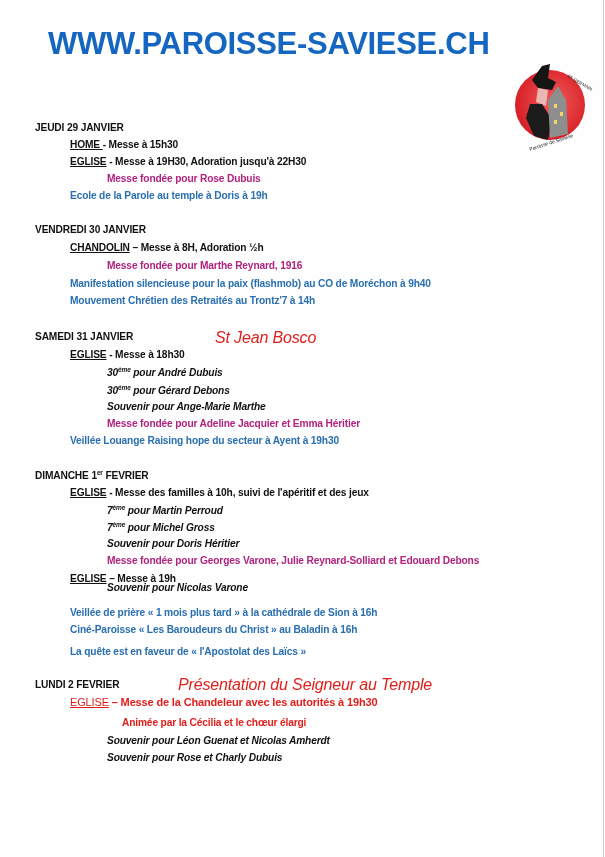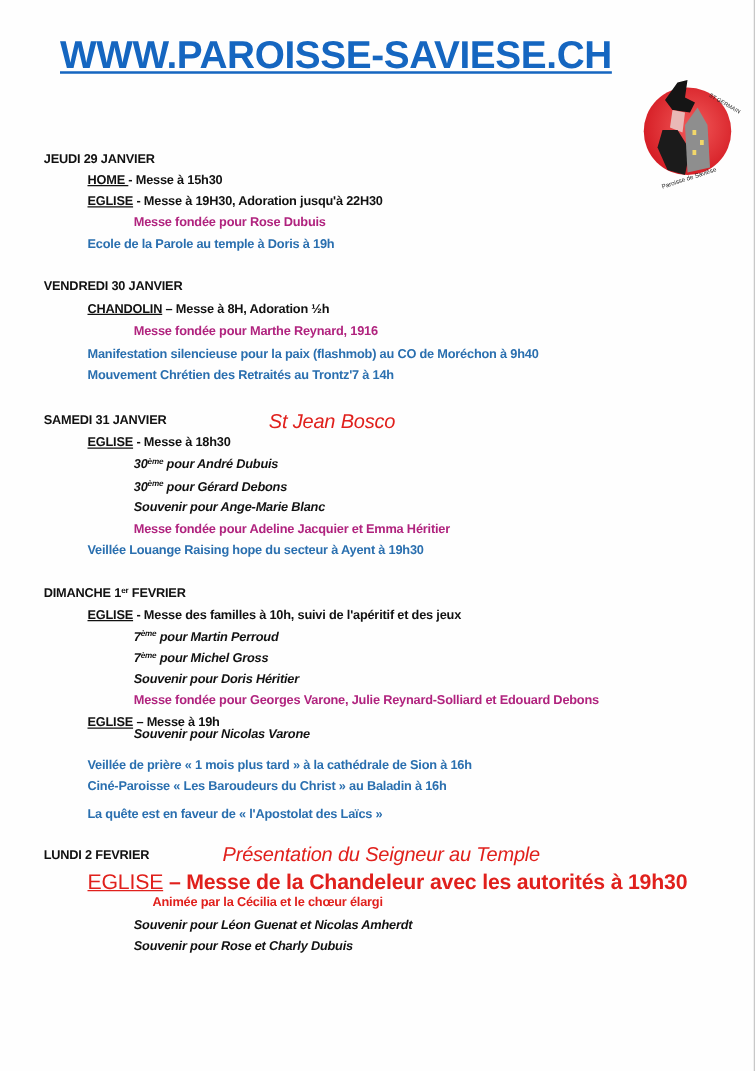--- a/index.html
+++ b/index.html
@@ -4,38 +4,38 @@
 <style>
   html, body { margin: 0; padding: 0; }
   body {
     width: 605px; height: 857px; background: #fefefe; position: relative; overflow: hidden;
     font-family: "Liberation Sans", "DejaVu Sans", sans-serif;
   }
   .edge { position: absolute; right: 1px; top: 0; width: 1px; height: 857px; background: #c8c8c8; }
   .site-title {
     position: absolute; left: 48px; top: 26px;
     font-family: "Liberation Sans", sans-serif; font-weight: bold; font-size: 31px;
-    color: #1566c0; text-decoration: underline; text-decoration-thickness: 2px; text-underline-offset: 3px;
+    color: #1566c0; text-decoration-thickness: 2px; text-underline-offset: 3px;
     letter-spacing: -0.3px; white-space: nowrap;
   }
   .logo { position: absolute; left: 512px; top: 60px; width: 90px; height: 95px; }
   .line {
     position: absolute; white-space: nowrap; font-weight: bold; font-size: 10.2px;
     font-family: "Liberation Sans", sans-serif; letter-spacing: -0.15px;
   }
   .day { color: #111; left: 35px; }
   .black { color: #111; text-align: center; }
   .magenta { color: #b0237e; }
   .blue { color: #2a6faf; }
   .red { color: #e0201c; }
   .it { font-style: italic; }
   .u { text-decoration: underline; }
   .feast { color: #e0201c; font-style: italic; font-size: 16px; font-weight: normal; }
   sup { font-size: 6.5px; vertical-align: 3.5px; }
-  .big { font-size: 17px; }
+  .big { font-size: 11px; }
 </style>
 </head>
 <body>
 
 <div class="edge"></div>
 
 <div class="site-title">WWW.PAROISSE-SAVIESE.CH</div>
 
 <svg class="logo" viewBox="0 0 90 95">
   <defs>
@@ -66,21 +66,21 @@
 <div class="line black" style="top:242px;left:70px"><span class="u">CHANDOLIN</span><span> – Messe à 8H, Adoration ½h</span></div>
 <div class="line magenta" style="top:260px;left:107px">Messe fondée pour Marthe Reynard, 1916</div>
 <div class="line blue" style="top:278px;left:70px">Manifestation silencieuse pour la paix (flashmob) au CO de Moréchon à 9h40</div>
 <div class="line blue" style="top:295px;left:70px">Mouvement Chrétien des Retraités au Trontz'7 à 14h</div>
 
 <div class="line day" style="top:331px">SAMEDI 31 JANVIER</div>
 <div class="line feast" style="top:329px;left:215px">St Jean Bosco</div>
 <div class="line black" style="top:349px;left:70px"><span class="u">EGLISE</span><span> - Messe à 18h30</span></div>
 <div class="line black it" style="top:366px;left:107px"><span>30</span><sup>ème</sup><span> pour André Dubuis</span></div>
 <div class="line black it" style="top:384px;left:107px"><span>30</span><sup>ème</sup><span> pour Gérard Debons</span></div>
-<div class="line black it" style="top:401px;left:107px">Souvenir pour Ange-Marie Blanc</div>
+<div class="line black it" style="top:401px;left:107px">Souvenir pour Ange-Marie Marthe</div>
 <div class="line magenta" style="top:418px;left:107px">Messe fondée pour Adeline Jacquier et Emma Héritier</div>
 <div class="line blue" style="top:435px;left:70px">Veillée Louange Raising hope du secteur à Ayent à 19h30</div>
 
 <div class="line day" style="top:469px"><span>DIMANCHE 1</span><sup>er</sup><span> FEVRIER</span></div>
 <div class="line black" style="top:487px;left:70px"><span class="u">EGLISE</span><span> - Messe des familles à 10h, suivi de l'apéritif et des jeux</span></div>
 <div class="line black it" style="top:504px;left:107px"><span>7</span><sup>ème</sup><span> pour Martin Perroud</span></div>
 <div class="line black it" style="top:521px;left:107px"><span>7</span><sup>ème</sup><span> pour Michel Gross</span></div>
 <div class="line black it" style="top:538px;left:107px">Souvenir pour Doris Héritier</div>
 <div class="line magenta" style="top:555px;left:107px">Messe fondée pour Georges Varone, Julie Reynard-Solliard et Edouard Debons</div>
 <div class="line black" style="top:573px;left:70px"><span class="u">EGLISE</span><span> – Messe à 19h</span></div>

